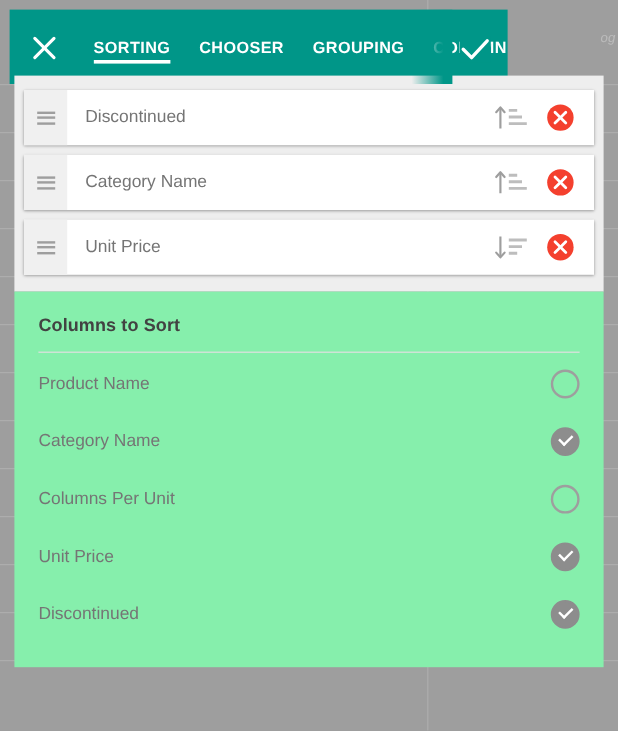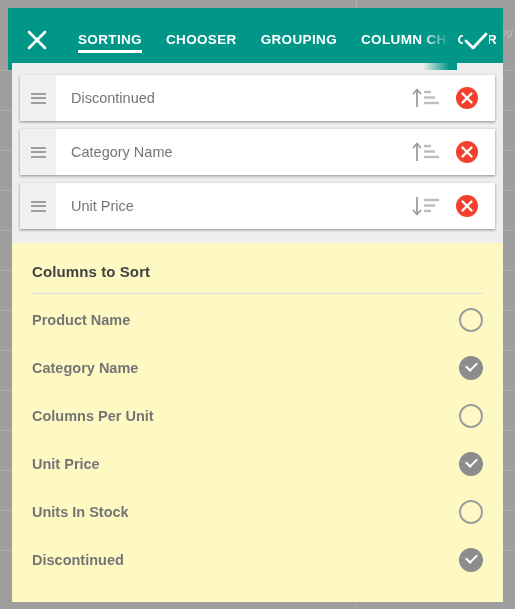--- a/index.html
+++ b/index.html
@@ -36,21 +36,21 @@
   
   #dialog {
     position: absolute;
     left: 8px; top: 8px;
     width: 495px; height: 593px;
   }
 
   
   #header {
     position: absolute; left: 0; top: 0;
-    width: 495px; height: 62px;
+    width: 415px; height: 62px;
     background: #009688;
     overflow: hidden;
   }
   #close-btn {
     position: absolute; left: 18px; top: 21px;
     width: 22px; height: 22px;
     cursor: pointer;
   }
   #confirm-btn {
     position: absolute; right: 14px; top: 22px;
@@ -143,36 +143,36 @@
     width: 24px; height: 24px;
     margin-right: 16px;
     cursor: pointer;
   }
 
   
   #panel {
     position: absolute;
     left: 4px; top: 235px;
     width: 491px;
-    height: 359px;
-    background: #fef9c3;
+    height: 313px;
+    background: #86efac;
   }
   #panel-title {
     padding: 20px 20px 0 20px;
     font-size: 15px;
     font-weight: bold;
     color: #424242;
     letter-spacing: .1px;
   }
   #panel-divider {
     margin: 13px 20px 0 20px;
     height: 1px;
     background: #e0e0e0;
   }
-  #column-list { padding-top: 2px; font-weight: bold; }
+  #column-list { padding-top: 2px; }
   .column-row {
     height: 48px;
     display: flex;
     align-items: center;
     padding: 0 20px;
     cursor: pointer;
   }
   .column-label {
     flex: 1 1 auto;
     font-size: 14.5px;
@@ -349,23 +349,19 @@
       </div>
       <div class="column-row">
         <span class="column-label">Columns Per Unit</span>
         <span class="checkbox off"></span>
       </div>
       <div class="column-row">
         <span class="column-label">Unit Price</span>
         <span class="checkbox on"></span>
       </div>
       <div class="column-row">
-        <span class="column-label">Units In Stock</span>
-        <span class="checkbox off"></span>
-      </div>
-      <div class="column-row">
         <span class="column-label">Discontinued</span>
         <span class="checkbox on"></span>
       </div>
     </div>
   </div>
 
 </div>
 
 </body></html>

